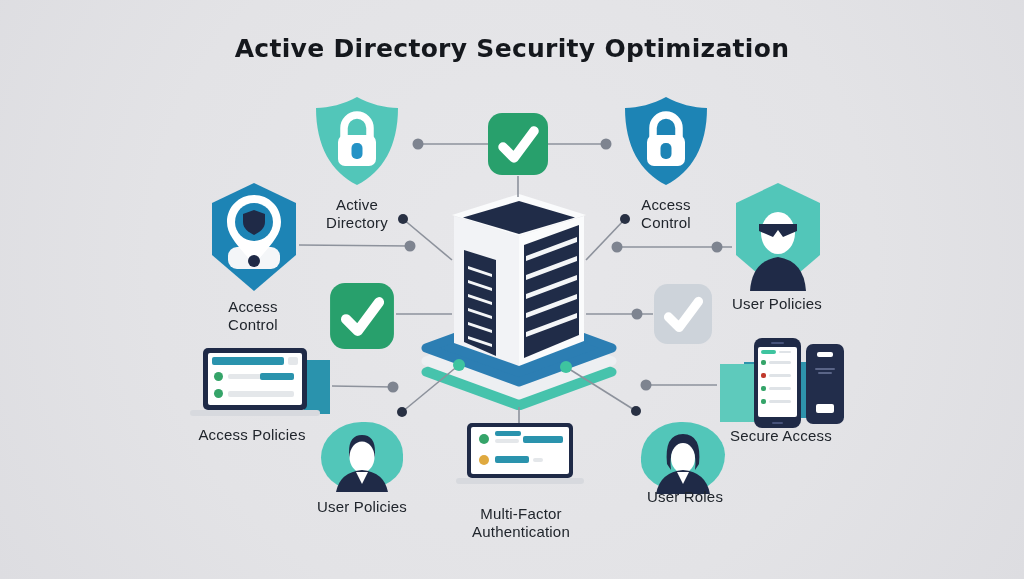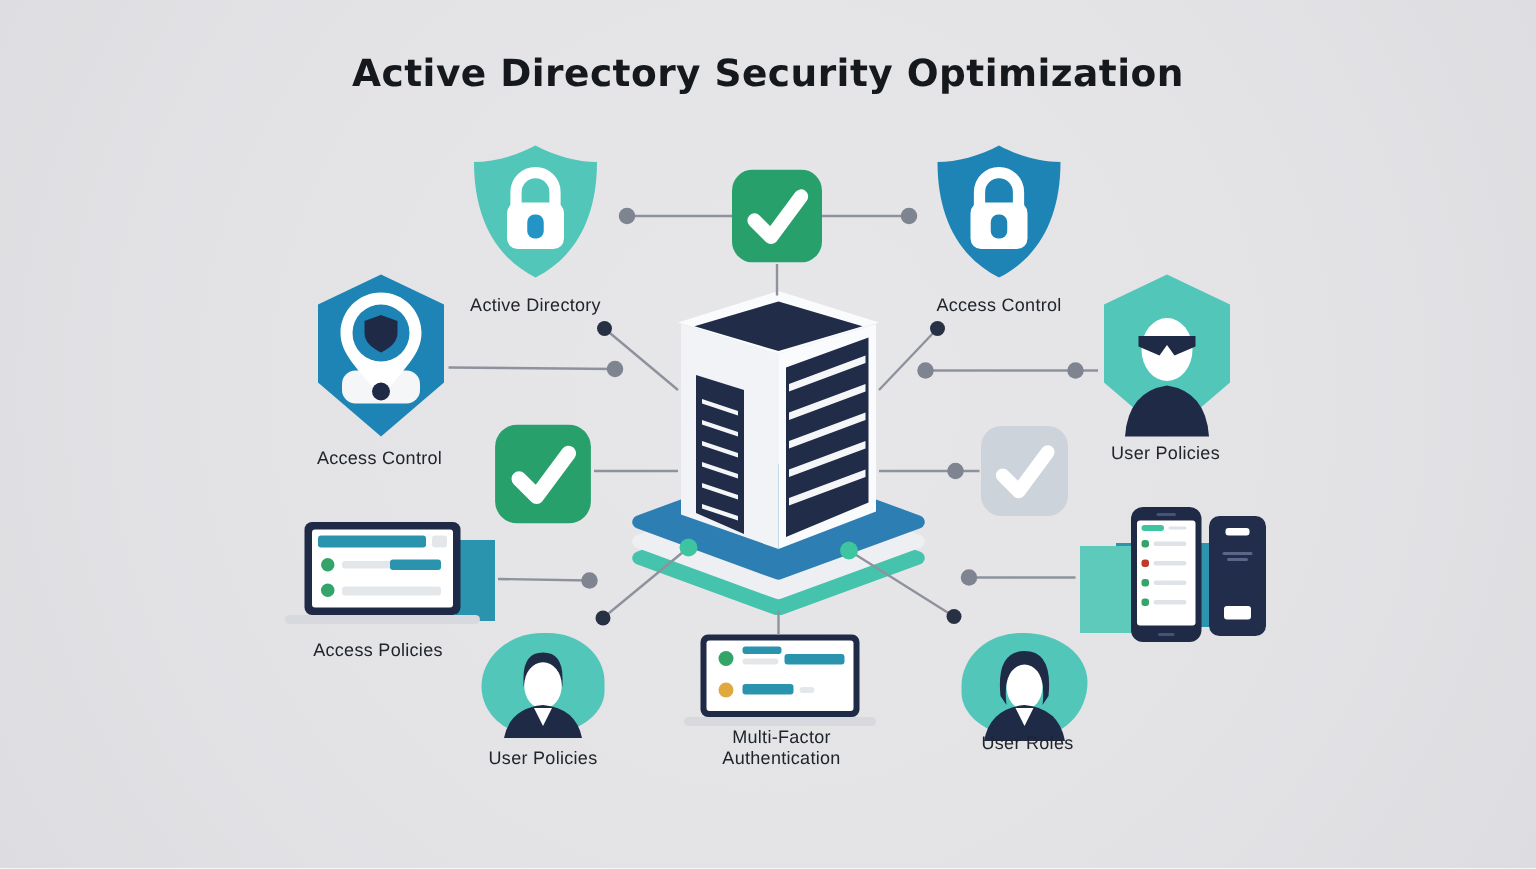--- a/index.html
+++ b/index.html
@@ -11,21 +11,21 @@
     --icon-red:#c0392b; --keyhole-blue:#2493c6; --backdrop-teal:#2e93ac;
     --backdrop-teal-light:#5ecabc; --panel-navy:#202c48; --face-white:#f2f3f6;
   }
   html,body{margin:0;padding:0;}
   #canvas{position:relative;width:1024px;height:579px;overflow:hidden;
     background:radial-gradient(circle at 50% 45%, #e7e7ea 0%, var(--background) 60%, #dddde1 100%);
     font-family:"Liberation Sans", sans-serif;}
   .title{position:absolute;left:0;top:34px;width:100%;margin:0;text-align:center;
     font-family:"DejaVu Sans", sans-serif;font-weight:700;font-size:25px;
     letter-spacing:.3px;color:var(--title-color);}
-  .label{position:absolute;text-align:center;font-size:12px;line-height:1.18;
+  .label{position:absolute;text-align:center;font-size:15px;line-height:1.18;
     letter-spacing:.2px;color:var(--label-color);}
   .icon{position:absolute;}
   .icon svg{display:block;}
   #connectors{position:absolute;left:0;top:0;pointer-events:none;}
   .s-line{stroke:var(--line-gray);stroke-width:1.6;fill:none;}
   .f-teal{fill:var(--teal);} .f-blue{fill:var(--blue);} .f-green{fill:var(--green);}
   .f-graybadge{fill:var(--gray-badge);} .f-navy{fill:var(--navy);}
   .f-white{fill:#ffffff;} .f-offwhite{fill:#f4f6f8;} .f-keyhole{fill:var(--keyhole-blue);}
   .f-dotgray{fill:var(--dot-gray);} .f-dotdark{fill:var(--dot-dark);} .f-dotgreen{fill:var(--dot-green);}
   .f-baseblue{fill:var(--base-blue);stroke:var(--base-blue);} .f-basewhite{fill:#edeff2;stroke:#edeff2;}
@@ -177,21 +177,21 @@
         <div class="bar" style="left:24px;top:4px;width:26px;height:5px;background:var(--screen-teal);"></div>
         <div class="bar" style="left:24px;top:12px;width:24px;height:4px;background:#e4e7ea;"></div>
         <div class="bar" style="left:52px;top:9px;width:40px;height:7px;background:var(--screen-teal);"></div>
         <div class="dotc" style="left:8px;top:28px;width:10px;height:10px;background:var(--icon-gold);"></div>
         <div class="bar" style="left:24px;top:29px;width:34px;height:7px;background:var(--screen-teal);"></div>
         <div class="bar" style="left:62px;top:31px;width:10px;height:4px;background:#e4e7ea;"></div>
       </div>
     </div>
     <div class="lap-base" style="left:0;top:55px;width:128px;height:6px;"></div>
   </div>
-  <div class="label" style="left:451px;top:484px;width:140px;text-align:center;">Multi-Factor Authentication</div>
+  <div class="label" style="left:451px;top:505px;width:140px;text-align:center;">Multi-Factor Authentication</div>
 
   <div class="icon" style="left:640px;top:418px;width:86px;height:76px;">
     <div class="blob" style="left:1px;top:4px;width:84px;height:70px;border-radius:48% 52% 46% 54% / 52% 48% 55% 45%;"></div>
     <svg width="86" height="76" viewBox="0 0 86 76" style="position:absolute;left:0;top:0;">
       <path class="f-navy" d="M27 46 Q24 16 43 16 Q62 16 59 46 L55 52 Q58 28 43 27 Q28 28 31 52 Z"></path>
       <ellipse class="f-white" cx="43" cy="40" rx="12" ry="15"></ellipse>
       <path class="f-navy" d="M16 76 Q20 54 43 52 Q66 54 70 76 Z"></path>
       <path class="f-white" d="M37 54 L43 66 L49 54 Z"></path>
     </svg>
   </div>
@@ -216,20 +216,21 @@
       </div>
       <div class="bar" style="left:18px;top:84px;width:11px;height:2px;background:#46527a;"></div>
     </div>
     <div style="position:absolute;left:90px;top:6px;width:38px;height:80px;background:#222d4b;border-radius:7px;">
       <div class="bar" style="left:11px;top:8px;width:16px;height:5px;background:#fff;border-radius:2px;"></div>
       <div class="bar" style="left:9px;top:24px;width:20px;height:2px;background:#5a6587;"></div>
       <div class="bar" style="left:12px;top:28px;width:14px;height:2px;background:#5a6587;"></div>
       <div class="bar" style="left:10px;top:60px;width:18px;height:9px;background:#fff;border-radius:2px;"></div>
     </div>
   </div>
+  <div class="label" style="left:716px;top:427px;width:130px;">Secure Access</div>
 
   <svg id="connectors" width="1024" height="579" viewBox="0 0 1024 579">
     <g class="s-line">
       <line x1="418" y1="144" x2="488" y2="144"></line>
       <line x1="548" y1="144" x2="606" y2="144"></line>
       <line x1="518" y1="176" x2="518" y2="197"></line>
       <line x1="299" y1="245" x2="410" y2="246"></line>
       <line x1="617" y1="247" x2="732" y2="247"></line>
       <line x1="403" y1="219" x2="452" y2="260"></line>
       <line x1="625" y1="219" x2="586" y2="260"></line>

